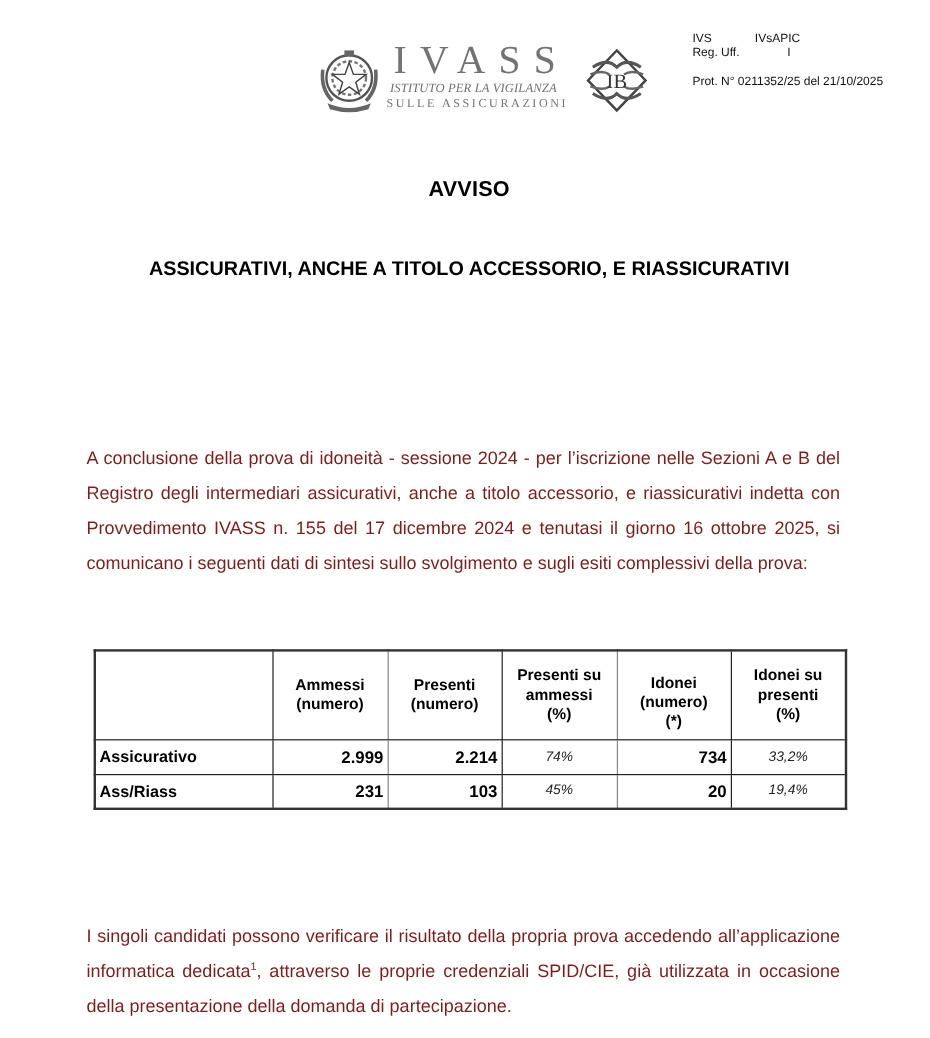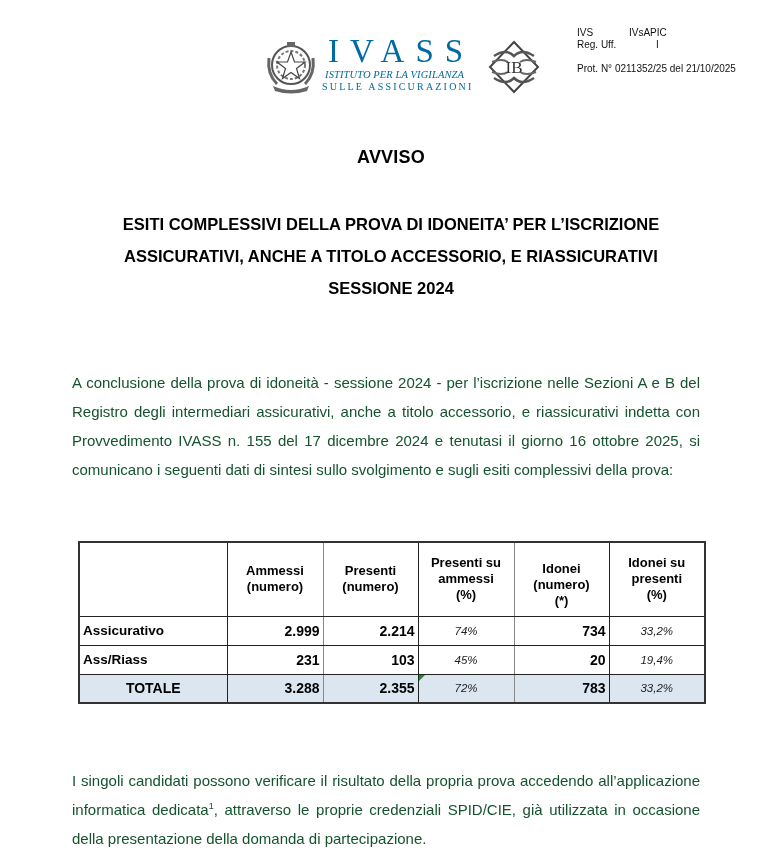--- a/index.html
+++ b/index.html
@@ -11,41 +11,41 @@
 
     
     .proto { font-size: 10px; line-height: 12px; color: #111; margin-top: 16px; }
     .proto-row { position: absolute; white-space: nowrap; }
 
     
     .logo-emblem { left: 263px; top: 38px; width: 56px; height: 58px; }
     .logo-bank { left: 486px; top: 38px; width: 56px; height: 58px; }
     .logo-ivass {
       left: 322px; top: 33px; width: 145px; text-align: center;
-      font-family: "Liberation Serif", serif; color: #0369a1;
+      font-family: "Liberation Serif", serif; color: #737373;
     }
     .logo-ivass .big { font-size: 33px; letter-spacing: 11px; line-height: 36px; padding-left: 6px; }
     .logo-ivass .l1 { font-size: 10.5px; line-height: 12px; letter-spacing: 0.1px; white-space: nowrap; font-style: italic; }
     .logo-ivass .l2 { font-size: 10px; line-height: 12px; letter-spacing: 2.2px; white-space: nowrap; }
 
     
     .avviso {
       left: 0; width: 782px; top: 147px; text-align: center;
       font-size: 18px; font-weight: bold; letter-spacing: 0.2px;
     }
     .subtitle {
       left: 60px; width: 662px; top: 208px; text-align: center;
       font-size: 16.5px; font-weight: bold; line-height: 32px;
     }
     .subtitle div { white-space: nowrap; }
 
     
     .para {
       left: 72px; width: 628px; font-size: 15px; line-height: 29px;
-      text-align: justify; color: #14532d;
+      text-align: justify; color: #7f1d1d;
     }
     .para1 { top: 368px; }
     .para2 { top: 766px; }
     sup { font-size: 9px; line-height: 0; vertical-align: super; }
 
     
     .tbl {
       position: absolute; left: 78px; top: 541px;
       border-collapse: collapse; font-size: 13px;
       border: 2px solid #333;
@@ -104,23 +104,21 @@
     <path d="M6 24 Q16 20 22 24" fill="none" stroke="#666" stroke-width="2"></path>
     <path d="M50 24 Q40 20 34 24" fill="none" stroke="#666" stroke-width="2"></path>
     <path d="M6 34 Q16 38 22 34" fill="none" stroke="#666" stroke-width="2"></path>
     <path d="M50 34 Q40 38 34 34" fill="none" stroke="#666" stroke-width="2"></path>
     <text x="28" y="35" text-anchor="middle" font-family="Liberation Serif, serif" font-size="17" fill="#333">IB</text>
   </svg>
 </div>
 
 <div class="abs avviso">AVVISO</div>
 <div class="abs subtitle">
-  <div>ESITI COMPLESSIVI DELLA PROVA DI IDONEITA’ PER L’ISCRIZIONE</div>
   <div>ASSICURATIVI, ANCHE A TITOLO ACCESSORIO, E RIASSICURATIVI</div>
-  <div>SESSIONE 2024</div>
 </div>
 
 <div class="abs para para1">A conclusione della prova di idoneità - sessione 2024 - per l’iscrizione nelle Sezioni A e B del Registro degli intermediari assicurativi, anche a titolo accessorio, e riassicurativi indetta con Provvedimento IVASS n. 155 del 17 dicembre 2024 e tenutasi il giorno 16 ottobre 2025, si comunicano i seguenti dati di sintesi sullo svolgimento e sugli esiti complessivi della prova:</div>
 
 <table class="tbl">
   <colgroup>
     <col style="width:148px">
       <col style="width:96px">
       <col style="width:95px">
       <col style="width:96px">
@@ -163,24 +161,16 @@
     <td class="pct">33,2%</td>
   </tr>
   <tr class="row">
     <td class="lbl">Ass/Riass</td>
     <td class="num gray-r">231</td>
     <td class="num gray-l">103</td>
     <td class="pct gray-r">45%</td>
     <td class="num gray-l">20</td>
     <td class="pct">19,4%</td>
   </tr>
-  <tr class="row total">
-    <td class="lbl">TOTALE</td>
-    <td class="num gray-r">3.288</td>
-    <td class="num gray-l">2.355</td>
-    <td class="pct gray-r mark">72%</td>
-    <td class="num gray-l">783</td>
-    <td class="pct">33,2%</td>
-  </tr>
 </tbody>
   </table>
 
 <div class="abs para para2"><span>I singoli candidati possono verificare il risultato della propria prova accedendo all’applicazione informatica dedicata</span><sup>1</sup><span>, attraverso le proprie credenziali SPID/CIE, già utilizzata in occasione della presentazione della domanda di partecipazione.</span></div>
 
 </body></html>

